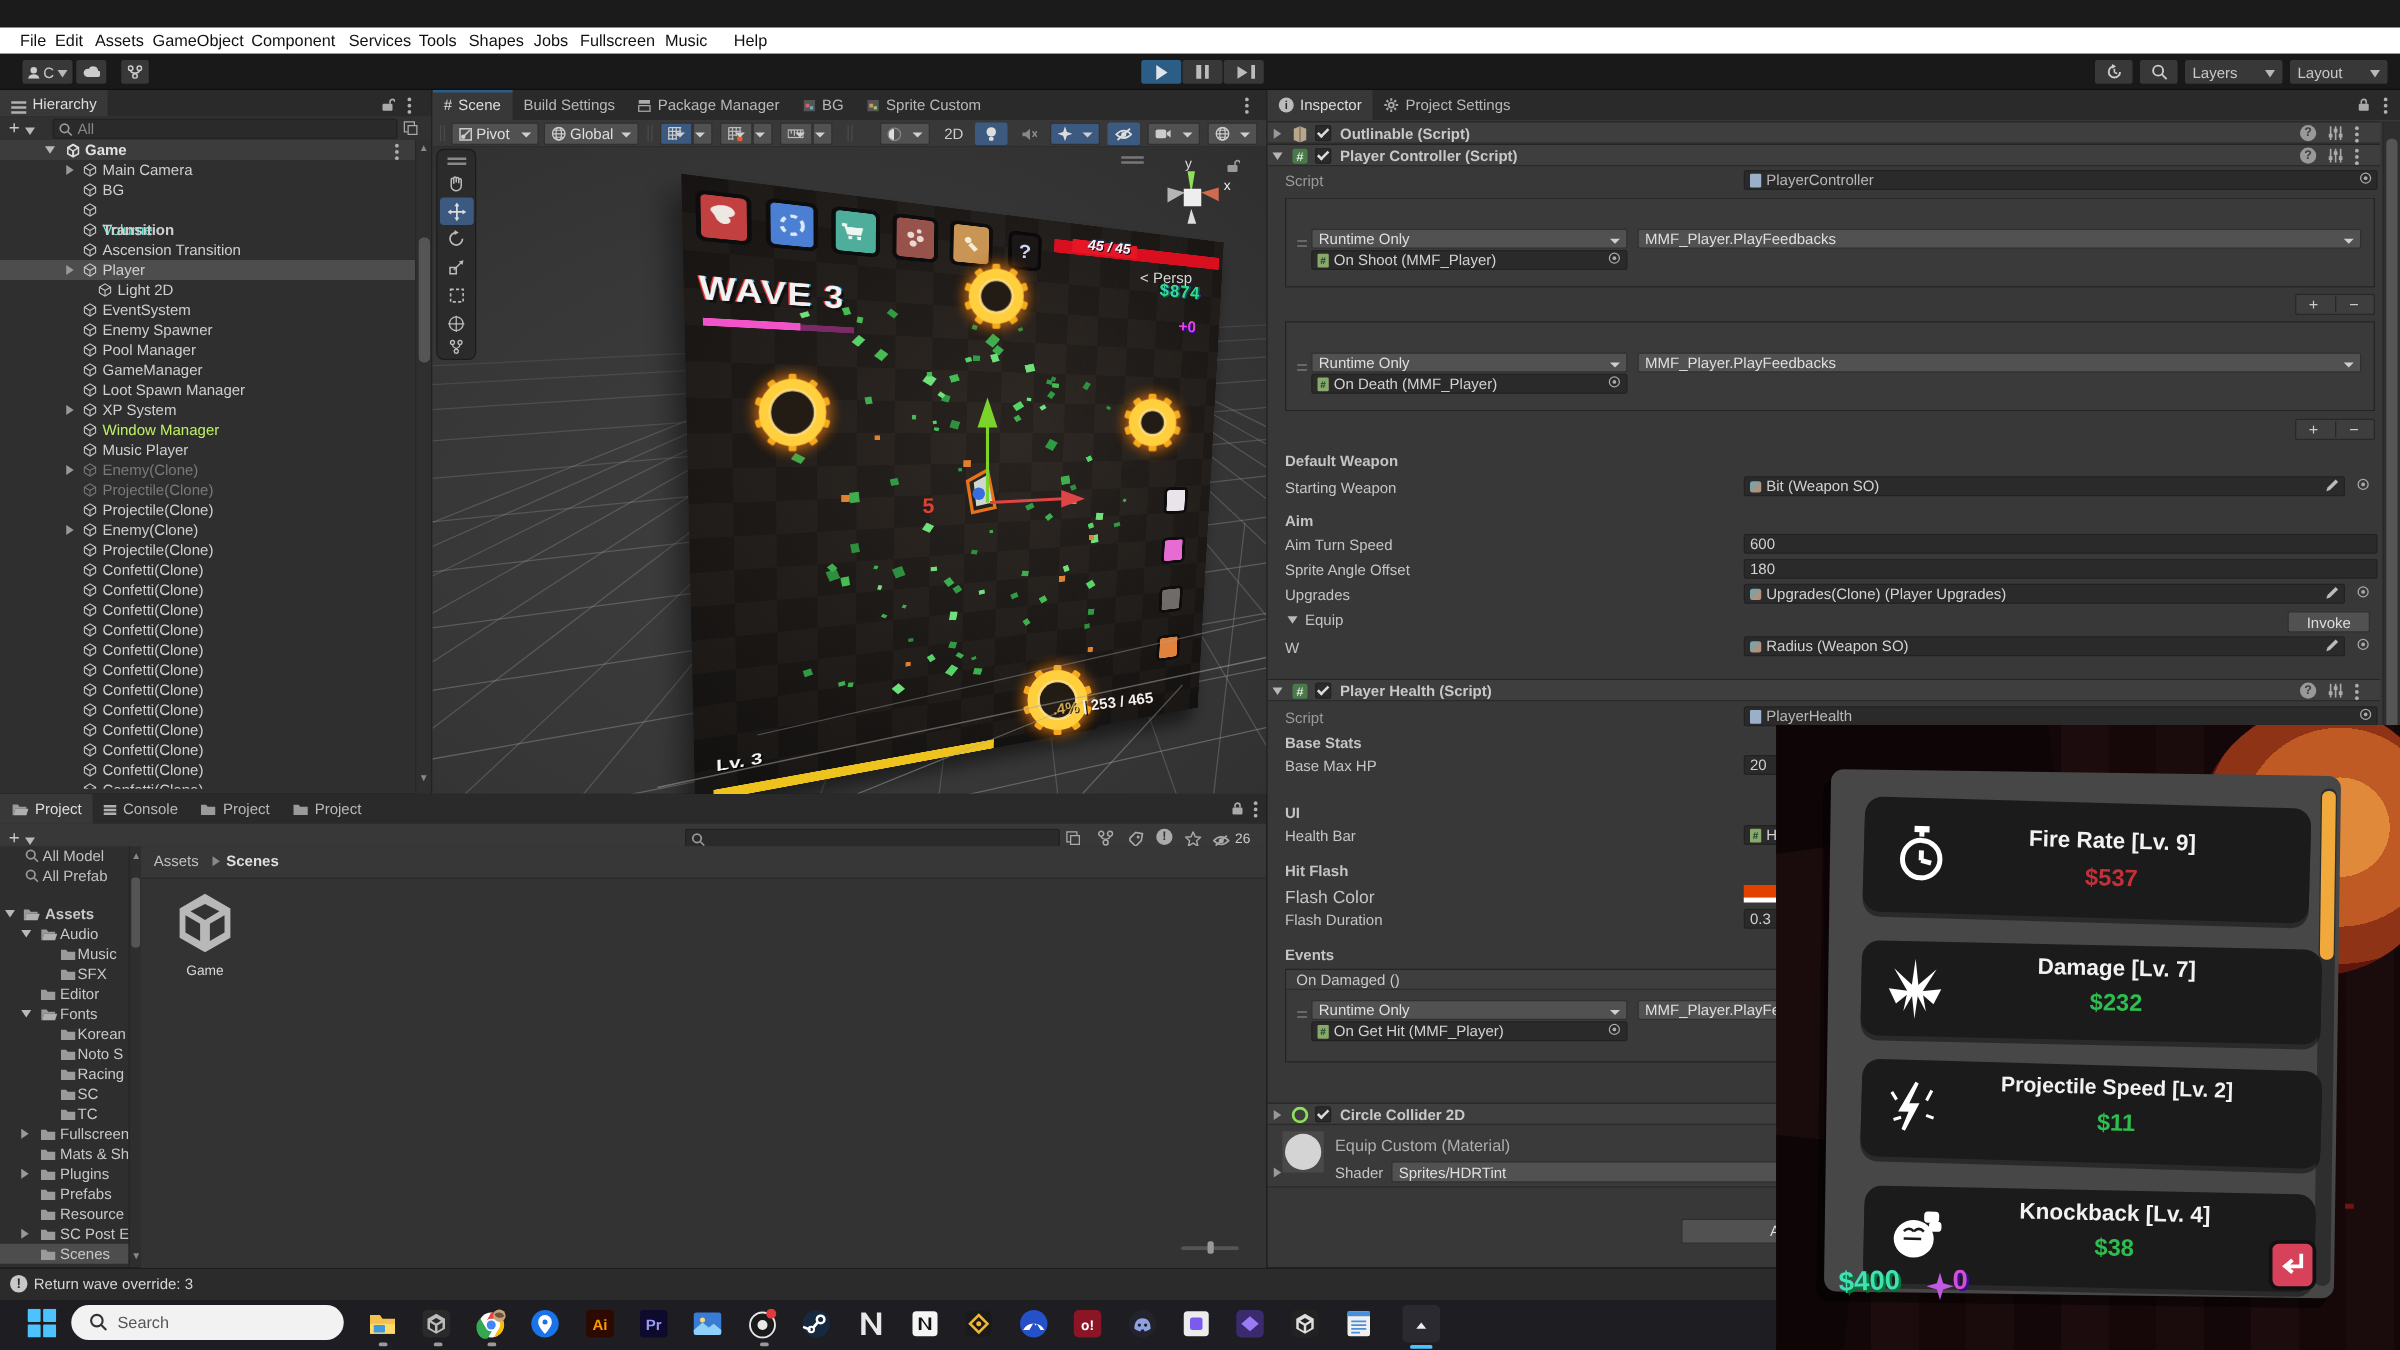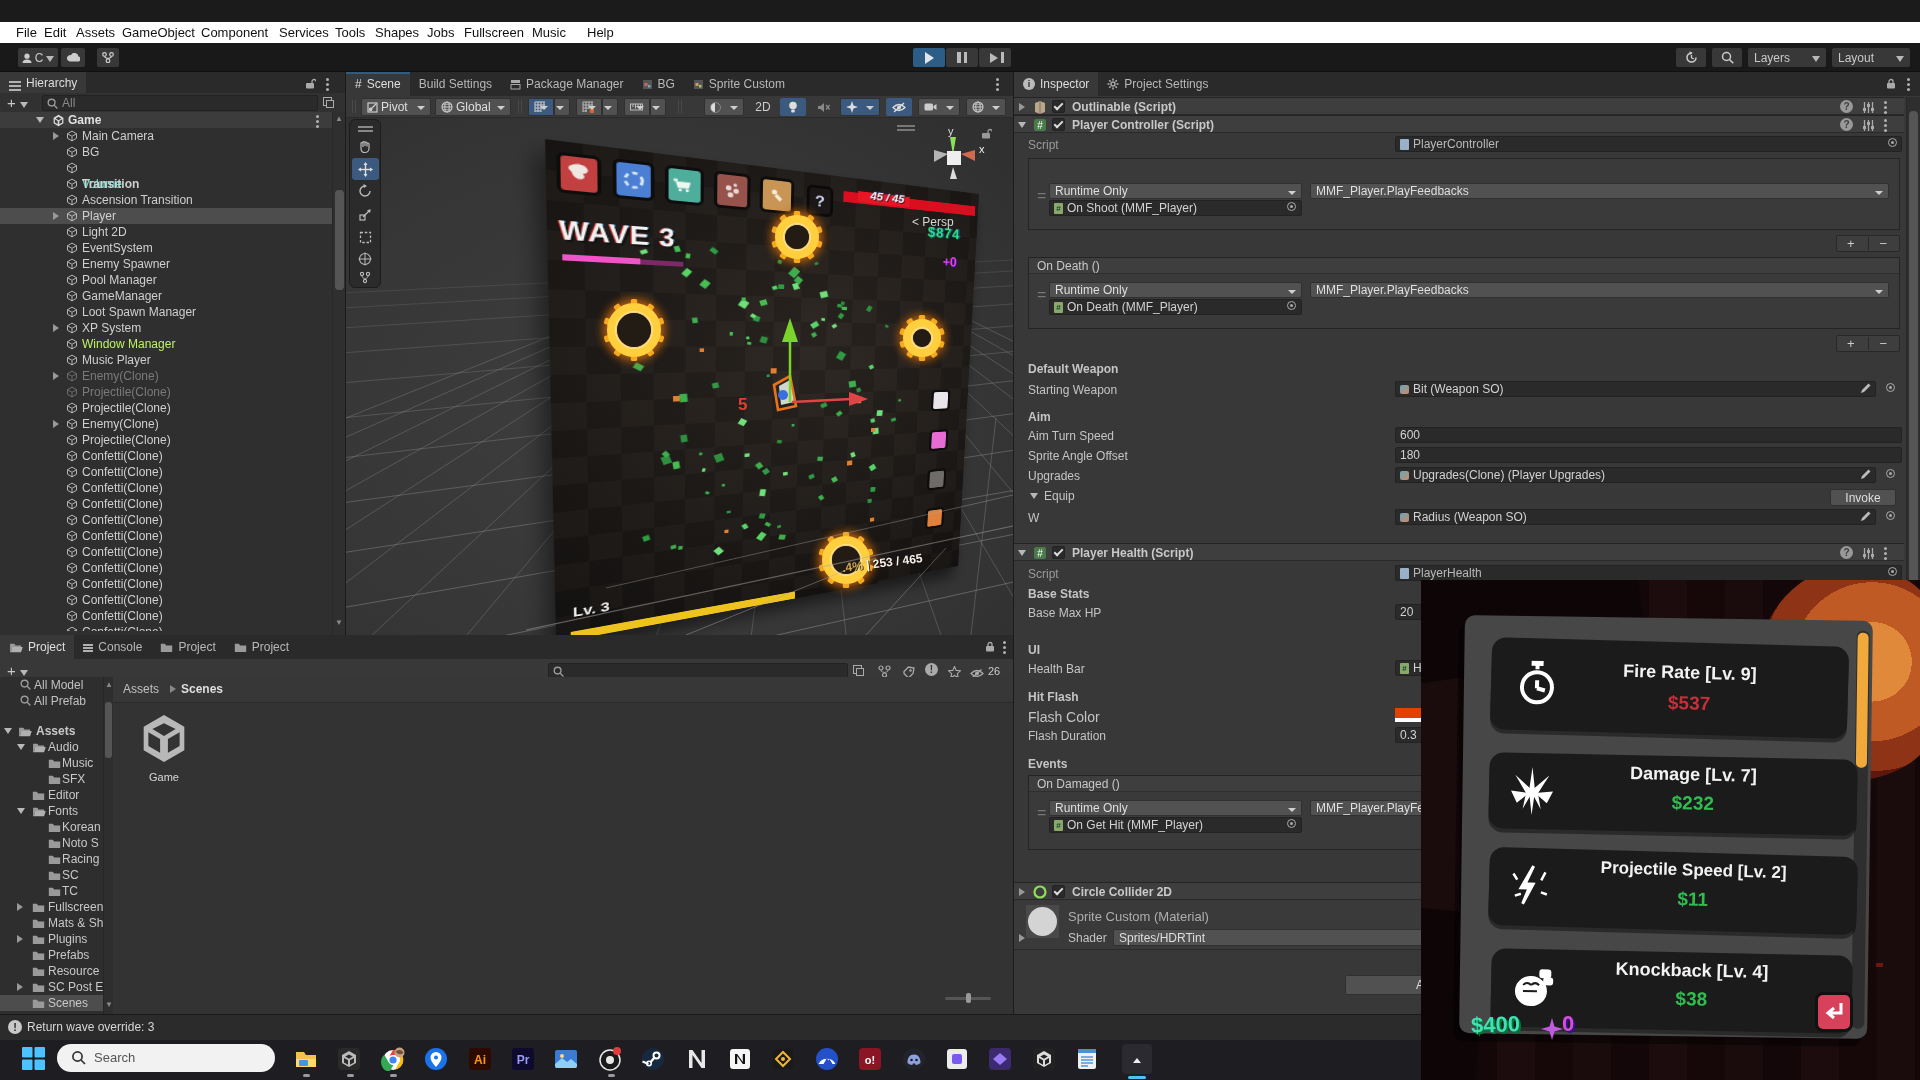--- a/index.html
+++ b/index.html
@@ -172,21 +172,21 @@
         <div class="abs" style="left:0;top:96px;width:332px;height:16px; background:#4d4d4d;">
           <span class="trir abs" style="left:53px;top:4px"></span>
           <svg width="12" height="12" viewBox="0 0 16 16" style="position:absolute;left:66px;top:2px">
             <g fill="none" stroke="#cfcfcf" stroke-width="1.1">
               <path d="M8 1.5 14 5v6L8 14.5 2 11V5z"></path>
               <path d="M2 5l6 3.4L14 5M8 8.9V14.5"></path>
             </g>
           </svg>
           <span class="abs" style="left:82px;top:1px;color:#cfcfcf">Player</span>
         </div>
-        <div class="abs" style="left:0;top:112px;width:332px;height:16px;">
+        <div class="abs" style="left:12px;top:112px;width:332px;height:16px;">
           <svg width="12" height="12" viewBox="0 0 16 16" style="position:absolute;left:66px;top:2px">
             <g fill="none" stroke="#cfcfcf" stroke-width="1.1">
               <path d="M8 1.5 14 5v6L8 14.5 2 11V5z"></path>
               <path d="M2 5l6 3.4L14 5M8 8.9V14.5"></path>
             </g>
           </svg>
           <span class="abs" style="left:82px;top:1px;color:#cfcfcf">Light 2D</span>
         </div>
         <div class="abs" style="left:0;top:128px;width:332px;height:16px;">
           <svg width="12" height="12" viewBox="0 0 16 16" style="position:absolute;left:66px;top:2px">
@@ -966,23 +966,20 @@
         <div class="pop" style="left:281px;top:24px;width:579px;height:16px">MMF_Player.PlayFeedbacks</div>
         <div class="fld" style="left:20px;top:41px;width:253px;height:16px"><span style="display:inline-block;width:9px;height:11px;background:#8aa86a;margin-right:4px;border-radius:1px;color:#143;font-size:8px;text-align:center;line-height:11px;font-weight:bold">#</span>On Shoot (MMF_Player)</div>
         <span class="abs" style="left:258px;top:43px;color:#aaa;font-size:10px"><span style="display:inline-block;width:9px;height:9px;border:1.2px solid #aaa;border-radius:50%;position:relative"><i style="position:absolute;left:2.1px;top:2.1px;width:3px;height:3px;border-radius:50%;background:#aaa"></i></span></span>
       </div>
       <div class="abs" style="left:822px;top:163px;width:64px;height:17px;background:#3e3e3e;border:1px solid #282828;border-radius:2px;color:#ccc;font-size:13px;text-align:center;line-height:15px">
         <span style="position:absolute;left:10px">+</span>
         <span style="position:absolute;right:12px">−</span>
         <span style="position:absolute;left:31px;top:1px;width:1px;height:13px;background:#282828"></span>
       </div>
       <div class="abs" style="left:14px;top:185px;width:872px;height:72px;background:#3a3a3a;border:1px solid #242424">
-        <div class="abs" style="left:0;top:0;width:870px;height:16px;background:#3e3e3e;border-bottom:1px solid #2e2e2e">
-          <span class="abs" style="left:8px;top:1px;color:#c8c8c8;font-size:12px">On Death ()</span>
-        </div>
         <span class="abs" style="left:8px;top:28px;color:#777">=</span>
         <div class="pop" style="left:20px;top:24px;width:253px;height:16px">Runtime Only</div>
         <div class="pop" style="left:281px;top:24px;width:579px;height:16px">MMF_Player.PlayFeedbacks</div>
         <div class="fld" style="left:20px;top:41px;width:253px;height:16px"><span style="display:inline-block;width:9px;height:11px;background:#8aa86a;margin-right:4px;border-radius:1px;color:#143;font-size:8px;text-align:center;line-height:11px;font-weight:bold">#</span>On Death (MMF_Player)</div>
         <span class="abs" style="left:258px;top:43px;color:#aaa;font-size:10px"><span style="display:inline-block;width:9px;height:9px;border:1.2px solid #aaa;border-radius:50%;position:relative"><i style="position:absolute;left:2.1px;top:2.1px;width:3px;height:3px;border-radius:50%;background:#aaa"></i></span></span>
       </div>
       <div class="abs" style="left:822px;top:263px;width:64px;height:17px;background:#3e3e3e;border:1px solid #282828;border-radius:2px;color:#ccc;font-size:13px;text-align:center;line-height:15px">
         <span style="position:absolute;left:10px">+</span>
         <span style="position:absolute;right:12px">−</span>
         <span style="position:absolute;left:31px;top:1px;width:1px;height:13px;background:#282828"></span>
@@ -1087,21 +1084,21 @@
               <rect x="9" y="7" width="3" height="3"></rect>
             </g>
           </svg></span>
         <span class="abs" style="left:870px;top:3px"><span class="dots"></span></span>
       </div>
       <div class="abs" style="left:0;top:829px;width:890px;height:49px;background:#3a3a3a;border-bottom:1px solid #2a2a2a">
         <span class="trir abs" style="left:5px;top:33px"></span>
         <div class="abs" style="left:12px;top:4px;width:33px;height:33px;background:#494949">
           <div class="abs" style="left:2px;top:2px;width:29px;height:29px;border-radius:50%;background:#d4d4d4"></div>
         </div>
-        <span class="abs" style="left:54px;top:8px;color:#aeaeae;font-size:13px">Sprite Custom (Material)</span>
+        <span class="abs" style="left:54px;top:8px;color:#aeaeae;font-size:13px">Equip Custom (Material)</span>
         <span class="abs" style="left:54px;top:30px;color:#c4c4c4;font-size:12px">Shader</span>
         <div class="pop" style="left:99px;top:28px;width:789px;height:17px">Sprites/HDRTint</div>
       </div>
       <div class="abs" style="left:331px;top:903px;width:244px;height:20px;background:#515151;border:1px solid #303030;border-radius:2px;color:#ddd;font-size:12px;line-height:19px;padding-left:70px;box-sizing:border-box">Add Component</div>
       <div class="abs" style="left:892px;top:25px;width:14px;height:917px;background:#2e2e2e;border-left:1px solid #282828">
         <div class="abs" style="left:2px;top:14px;width:9px;height:480px;background:#555;border-radius:4px"></div>
       </div>
     </div>
 
 <div id="project" class="panel" style="left:0;top:635px;width:1013px;height:379px;background:#2e2e2e;overflow:hidden">

